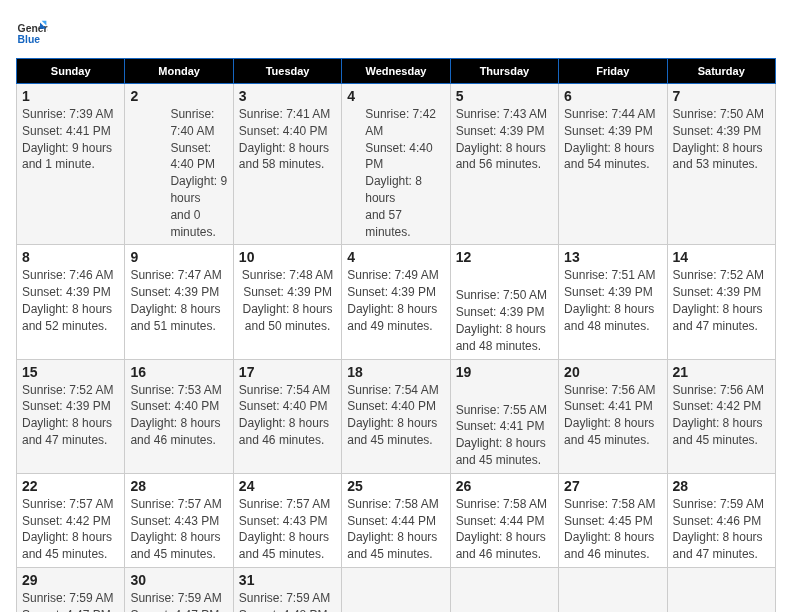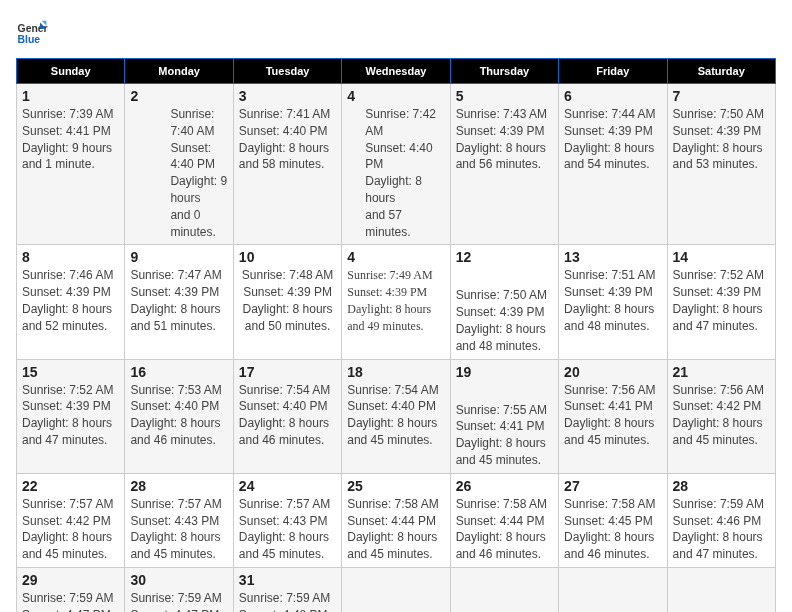--- a/index.html
+++ b/index.html
@@ -179,21 +179,21 @@
         </td>
         <td>
           <span class="day-number">10</span>
           <div class="day-detail" style="white-space: pre-line; text-align: center;">Sunrise: 7:48 AM
 Sunset: 4:39 PM
 Daylight: 8 hours
 and 50 minutes.</div>
         </td>
         <td>
           <span class="day-number">4</span>
-          <div class="day-detail" style="white-space: pre-line; font-family: Liberation Serif, serif;">Sunrise: 7:49 AM
+          <div class="day-detail" style="white-space: pre-line;">Sunrise: 7:49 AM
 Sunset: 4:39 PM
 Daylight: 8 hours
 and 49 minutes.</div>
         </td>
         <td>
           <span class="day-number">12</span>
           <div class="day-detail" style="white-space: pre-line; margin-top: 22px;">Sunrise: 7:50 AM
 Sunset: 4:39 PM
 Daylight: 8 hours
 and 48 minutes.</div>

